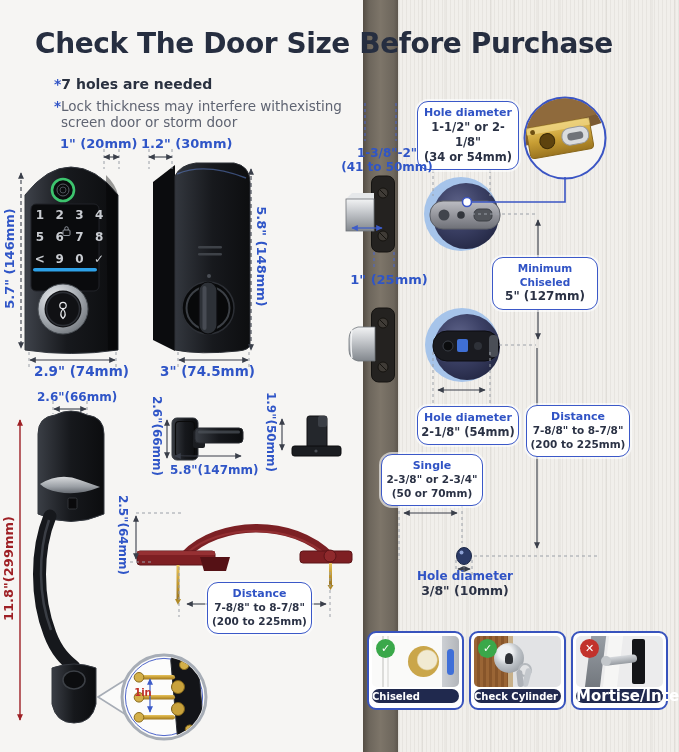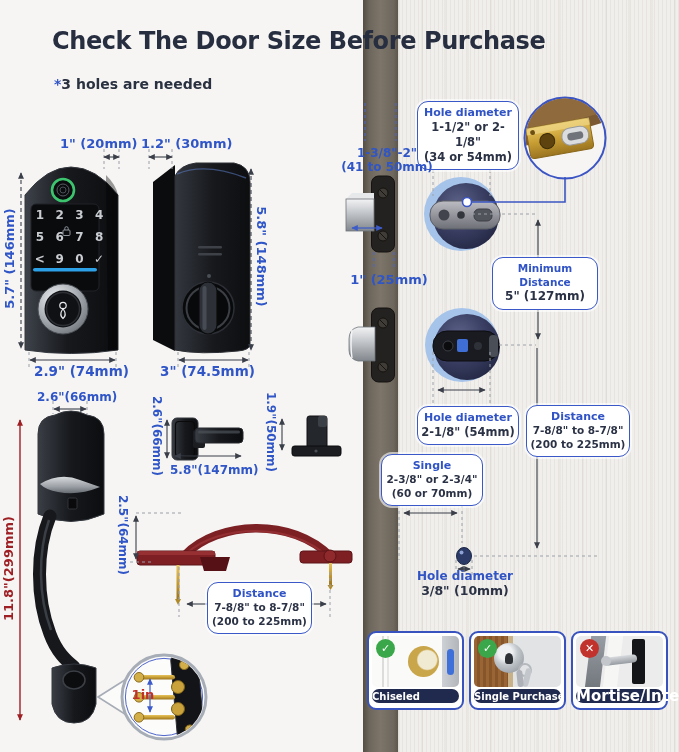--- a/index.html
+++ b/index.html
@@ -8,21 +8,21 @@
   .abs{position:absolute;}
   
   #door-edge{left:363px;top:0;width:35px;height:752px;z-index:1;
     background:linear-gradient(90deg,#554e45 0%,#6d665c 18%,#7d7569 50%,#6d665c 88%,#5d564d 100%);}
   #door-face{left:398px;top:0;width:281px;height:752px;z-index:1;
     background:
       repeating-linear-gradient(90deg,rgba(101,92,78,0.07) 0 1px,transparent 1px 4px),
       repeating-linear-gradient(90deg,rgba(101,92,78,0.05) 0 2px,transparent 2px 23px),
       #f1efeb;}
   
-  #title{left:52px;top:27px;z-index:7;font-size:24px;font-weight:700;color:#262e40;
+  #title{left:35px;top:27px;z-index:7;font-size:28px;font-weight:700;color:#262e40;
          letter-spacing:-0.4px;white-space:nowrap;}
   .note{z-index:7;font-size:13.5px;color:#5f6472;line-height:16px;white-space:nowrap;}
   .note .star{color:#3053c5;font-weight:700;}
   #note1{left:54px;top:76px;font-weight:700;color:#2a3140;font-size:14px;}
   #note2{left:54px;top:98px;}
   .dim{z-index:5;color:#2f55c7;font-weight:700;font-size:13px;white-space:nowrap;
        text-align:center;}
   .dim.sm{font-size:12px;}
   .dim.red{color:#9e2025;}
   .rot90{transform:rotate(90deg);transform-origin:center;}
@@ -387,46 +387,50 @@
       <line x1="150" y1="679" x2="150" y2="712" marker-start="url(#aBs)" marker-end="url(#aB)"></line>
     </g>
   </svg>
 
   <div class="abs callout" style="left:417px;top:101px;width:96px">
     <span class="ct">Hole diameter</span>
     <span class="cv">1-1/2" or 2-1/8"</span>
     <span class="cv">(34 or 54mm)</span>
   </div>
   <div class="abs callout" style="left:492px;top:257px;width:100px">
-    <span class="ct" style="font-size:10.5px">Minimum Distance</span>
+    <span class="ct" style="font-size:10.5px">Minimum Chiseled</span>
     <span class="cv" style="font-size:12px">5" (127mm)</span>
   </div>
   <div class="abs callout" style="left:417px;top:406px;width:96px">
     <span class="ct">Hole diameter</span>
     <span class="cv">2-1/8" (54mm)</span>
   </div>
   <div class="abs callout" style="left:526px;top:405px;width:98px">
     <span class="ct">Distance</span>
     <span class="cv" style="font-size:10.5px">7-8/8"  to 8-7/8"</span>
     <span class="cv" style="font-size:10.5px">(200 to 225mm)</span>
   </div>
   <div class="abs callout" style="left:381px;top:454px;width:96px">
     <span class="ct">Single</span>
     <span class="cv" style="font-size:10.5px">2-3/8" or 2-3/4"</span>
-    <span class="cv" style="font-size:10.5px">(60 or 70mm)</span>
+    <span class="cv" style="font-size:10.5px">(50 or 70mm)</span>
   </div>
   <div class="abs callout" style="left:207px;top:582px;width:99px">
     <span class="ct">Distance</span>
     <span class="cv" style="font-size:10.5px">7-8/8"  to 8-7/8"</span>
     <span class="cv" style="font-size:10.5px">(200 to 225mm)</span>
   </div>
 
   <div class="abs" id="title">Check The Door Size Before Purchase</div>
   <div class="abs note" id="note1">
-    <span class="star">*</span><span>3 holes are needed</span>
+    <span class="star">*</span><span>7 holes are needed</span>
+  </div>
+  <div class="abs note" id="note2">
+    <span class="star">*</span><span>Lock thickness may interfere withexisting</span><br>
+    <span style="padding-left:7px">screen door or storm door</span>
   </div>
 
   <div class="abs dim" style="left:60px;top:136px;width:66px">1" (20mm)</div>
   <div class="abs dim rotm90" style="left:-46px;top:251px;width:110px">5.7" (146mm)</div>
   <div class="abs dim" style="left:34px;top:363px;width:80px;font-size:13.5px">2.9" (74mm)</div>
 
   <div class="abs dim" style="left:141px;top:136px;width:70px">1.2" (30mm)</div>
   <div class="abs dim rot90" style="left:206px;top:249px;width:110px">5.8" (148mm)</div>
   <div class="abs dim" style="left:160px;top:363px;width:84px;font-size:13.5px">3" (74.5mm)</div>
 
@@ -442,21 +446,21 @@
     <span>1-3/8"-2"</span><br>
     <span>(41 to 50mm)</span>
   </div>
   <div class="abs dim" style="left:349px;top:272px;width:80px">1" (25mm)</div>
 
   <div class="abs plainlabel" style="left:415px;top:569px;width:100px">
     <span class="ct">Hole diameter</span>
     <span class="cv">3/8" (10mm)</span>
   </div>
 
-  <div class="abs" style="left:122px;top:687px;width:42px;z-index:5;color:#c03028;font-weight:700;font-size:13px;text-align:center">1in</div>
+  <div class="abs" style="left:122px;top:687px;width:42px;z-index:5;color:#c03028;font-weight:700;font-size:10px;text-align:center">1in</div>
 
   <div class="abs thumb" style="left:367px;top:631px">
     <div class="pic" style="background:#fafaf9">
       <div class="badge ok">
           <span>✓</span>
         </div>
       <div class="abs" style="left:10px;top:0;width:2px;height:51px;background:#dcdcda"></div>
       <div class="abs" style="left:15px;top:0;width:2px;height:51px;background:#e6e6e4"></div>
       <div class="abs" style="right:0;top:0;width:17px;height:51px;background:linear-gradient(90deg,#cdd0d4,#b2b5ba)"></div>
       <div class="abs" style="right:5px;top:13px;width:7px;height:26px;border-radius:4px;background:#3f6fd8"></div>
@@ -476,21 +480,21 @@
       <div class="abs" style="left:0;top:0;width:34px;height:51px;background:repeating-linear-gradient(90deg,#9a6535 0 3px,#87552a 3px 6px)"></div>
       <div class="abs" style="left:34px;top:0;width:5px;height:51px;background:#c8b089"></div>
       <div class="abs" style="left:20px;top:7px;width:30px;height:30px;border-radius:50%;
            background:radial-gradient(circle at 38% 32%, #eef0f2 0 25%, #c2c7cc 45%, #868b92 100%)"></div>
       <div class="abs" style="left:31px;top:17px;width:8px;height:11px;border-radius:50% 50% 30% 30%;background:#2e3136"></div>
       <div class="abs" style="left:44px;top:27px;width:10px;height:10px;border:2px solid #b4b8bd;border-radius:50%"></div>
       <div class="abs" style="left:50px;top:32px;width:6px;height:19px;border-radius:3px;background:#c3c7cc;transform:rotate(14deg)"></div>
       <div class="abs" style="left:43px;top:34px;width:6px;height:17px;border-radius:3px;background:#aeb2b8;transform:rotate(-6deg)"></div>
     </div>
     <div class="bar">
-        <span>Single Purchase</span>
+        <span>Check Cylinder</span>
       </div>
   </div>
 
   <div class="abs thumb" style="left:571px;top:631px">
     <div class="pic" style="background:#ececed">
       <div class="badge no">
           <span>✕</span>
         </div>
       <div class="abs" style="left:12px;top:-4px;width:15px;height:60px;background:linear-gradient(#9aa0a7,#6f747a);transform:skewX(-7deg)"></div>
       <div class="abs" style="left:30px;top:-4px;width:14px;height:60px;background:#f6f6f5;transform:skewX(-7deg)"></div>

